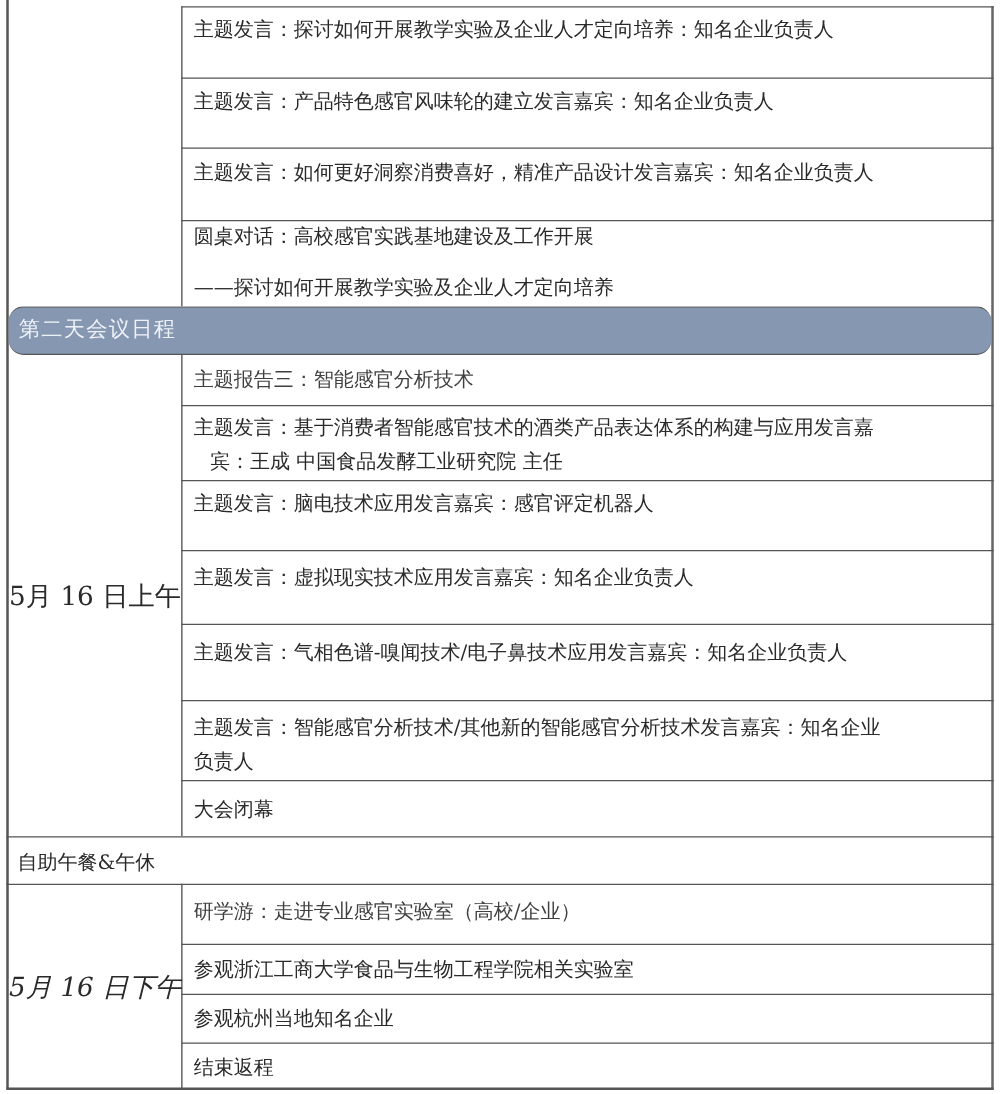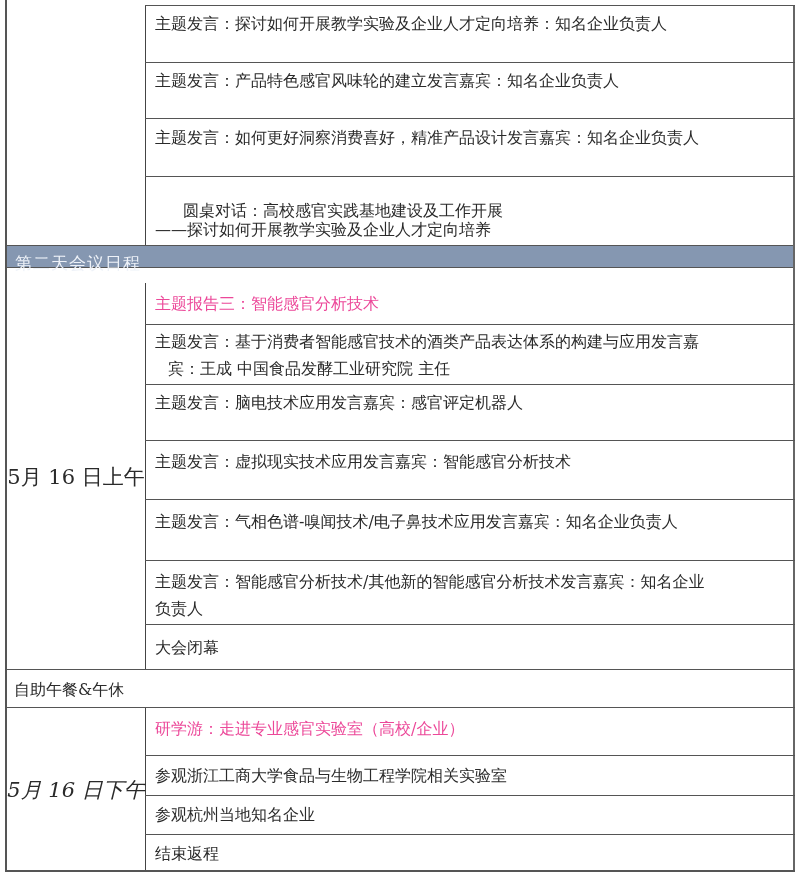--- a/index.html
+++ b/index.html
@@ -3,21 +3,21 @@
 <meta charset="utf-8">
 <style>
   html, body { margin:0; padding:0; background:#ffffff; }
   body { width:800px; height:875px; position:relative; overflow:hidden;
          font-family:"DejaVu Serif","Liberation Serif",serif; color:#2a2a2a; }
   .vline-left { position:absolute; left:5px; width:2px; background:#555; }
   .vline-right { position:absolute; left:793px; width:2px; background:#666; }
   .vline-mid { position:absolute; left:145px; width:1px; background:#444; }
   .hline { position:absolute; height:1px; background:#555; }
   .cell-text { position:absolute; font-size:16px; line-height:27px; white-space:pre-wrap; }
-  .red { color:#ec4899; }
+  .red { color:#404040; }
   .band { position:absolute; left:7px; width:786px; background:#8597b1; border-top:1px solid #555; border-bottom:1px solid #555; box-sizing:border-box; }
   .band-text { position:absolute; left:8px; top:6px; font-family:"DejaVu Sans","Liberation Sans",sans-serif; font-size:17px; color:#eef2f8; letter-spacing:1px; }
   .date { position:absolute; font-size:21px; width:138px; text-align:center; }
 </style>
 </head>
 <body>
 
 <div>
 
   <div class="vline-left" style="top:0;height:871px;"></div>
@@ -28,41 +28,41 @@
   <div class="vline-mid" style="top:707px;height:164px;"></div>
 
   <div class="hline" style="left:145px;width:650px;top:5px;"></div>
   <div class="hline" style="left:145px;width:650px;top:62px;"></div>
   <div class="hline" style="left:145px;width:650px;top:118px;"></div>
   <div class="hline" style="left:145px;width:650px;top:176px;"></div>
 
   <div class="cell-text" style="left:155px;top:10px;">主题发言：探讨如何开展教学实验及企业人才定向培养：知名企业负责人</div>
   <div class="cell-text" style="left:155px;top:67px;">主题发言：产品特色感官风味轮的建立发言嘉宾：知名企业负责人</div>
   <div class="cell-text" style="left:155px;top:124px;">主题发言：如何更好洞察消费喜好，精准产品设计发言嘉宾：知名企业负责人</div>
-  <div class="cell-text" style="left:155px;top:197px;margin-left:28px;">圆桌对话：高校感官实践基地建设及工作开展</div>
+  <div class="cell-text" style="left:155px;top:175px;">圆桌对话：高校感官实践基地建设及工作开展</div>
   <div class="cell-text" style="left:155px;top:216px;">——探讨如何开展教学实验及企业人才定向培养</div>
 
-  <div class="band" style="top:245px;height:23px;">
+  <div class="band" style="top:245px;height:39px;border-radius:12px;">
     <span class="band-text">第二天会议日程</span>
   </div>
 
   <div class="date" style="left:7px;top:463px;">5月 16 日上午</div>
 
   <div class="hline" style="left:145px;width:650px;top:324px;"></div>
   <div class="hline" style="left:145px;width:650px;top:384px;"></div>
   <div class="hline" style="left:145px;width:650px;top:440px;"></div>
   <div class="hline" style="left:145px;width:650px;top:499px;"></div>
   <div class="hline" style="left:145px;width:650px;top:560px;"></div>
   <div class="hline" style="left:145px;width:650px;top:624px;"></div>
 
   <div class="cell-text red" style="left:155px;top:290px;">主题报告三：智能感官分析技术</div>
   <div class="cell-text" style="left:155px;top:328px;">主题发言：基于消费者智能感官技术的酒类产品表达体系的构建与应用发言嘉</div>
   <div class="cell-text" style="left:168px;top:355px;">宾：王成 中国食品发酵工业研究院 主任</div>
   <div class="cell-text" style="left:155px;top:389px;">主题发言：脑电技术应用发言嘉宾：感官评定机器人</div>
-  <div class="cell-text" style="left:155px;top:448px;">主题发言：虚拟现实技术应用发言嘉宾：智能感官分析技术</div>
+  <div class="cell-text" style="left:155px;top:448px;">主题发言：虚拟现实技术应用发言嘉宾：知名企业负责人</div>
   <div class="cell-text" style="left:155px;top:508px;">主题发言：气相色谱-嗅闻技术/电子鼻技术应用发言嘉宾：知名企业负责人</div>
   <div class="cell-text" style="left:155px;top:568px;">主题发言：智能感官分析技术/其他新的智能感官分析技术发言嘉宾：知名企业</div>
   <div class="cell-text" style="left:155px;top:595px;">负责人</div>
   <div class="cell-text" style="left:155px;top:634px;">大会闭幕</div>
 
   <div class="hline" style="left:5px;width:790px;top:669px;"></div>
   <div class="cell-text" style="left:14px;top:676px;">自助午餐&amp;午休</div>
   <div class="hline" style="left:5px;width:790px;top:707px;"></div>
 
   <div class="date" style="left:7px;top:776px;font-style:italic;">5月 16 日下午</div>

